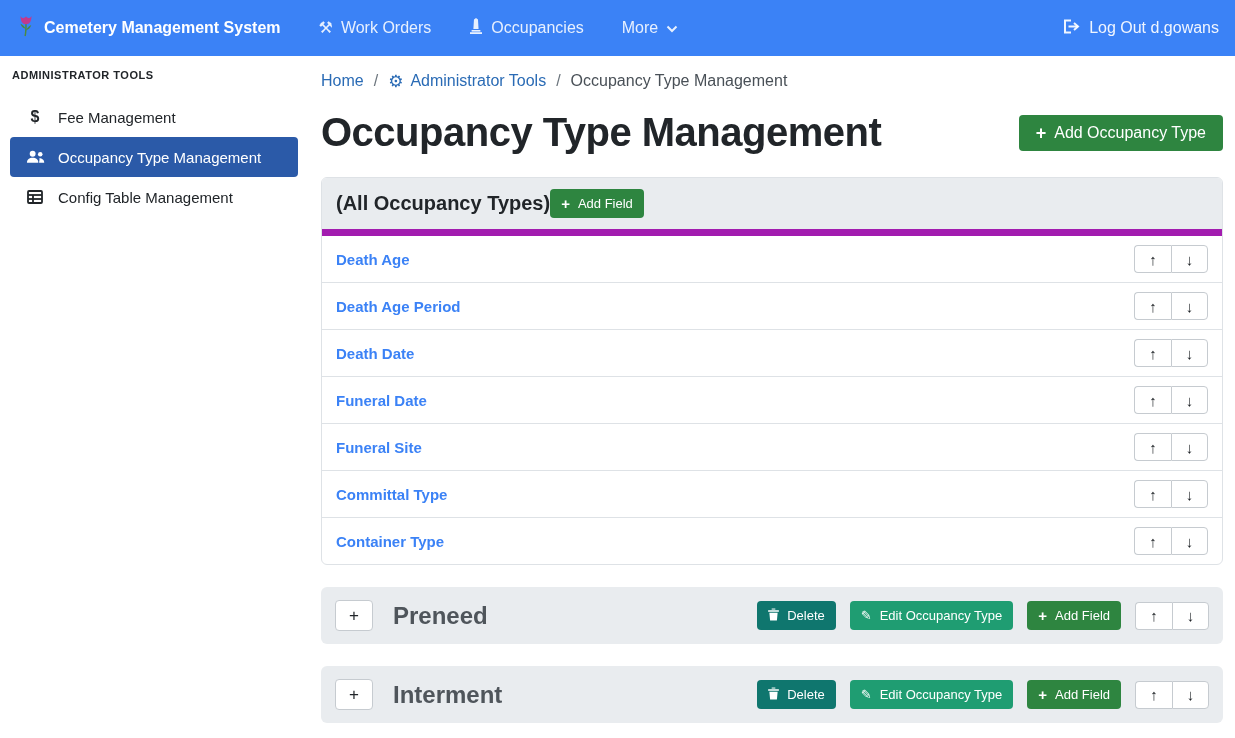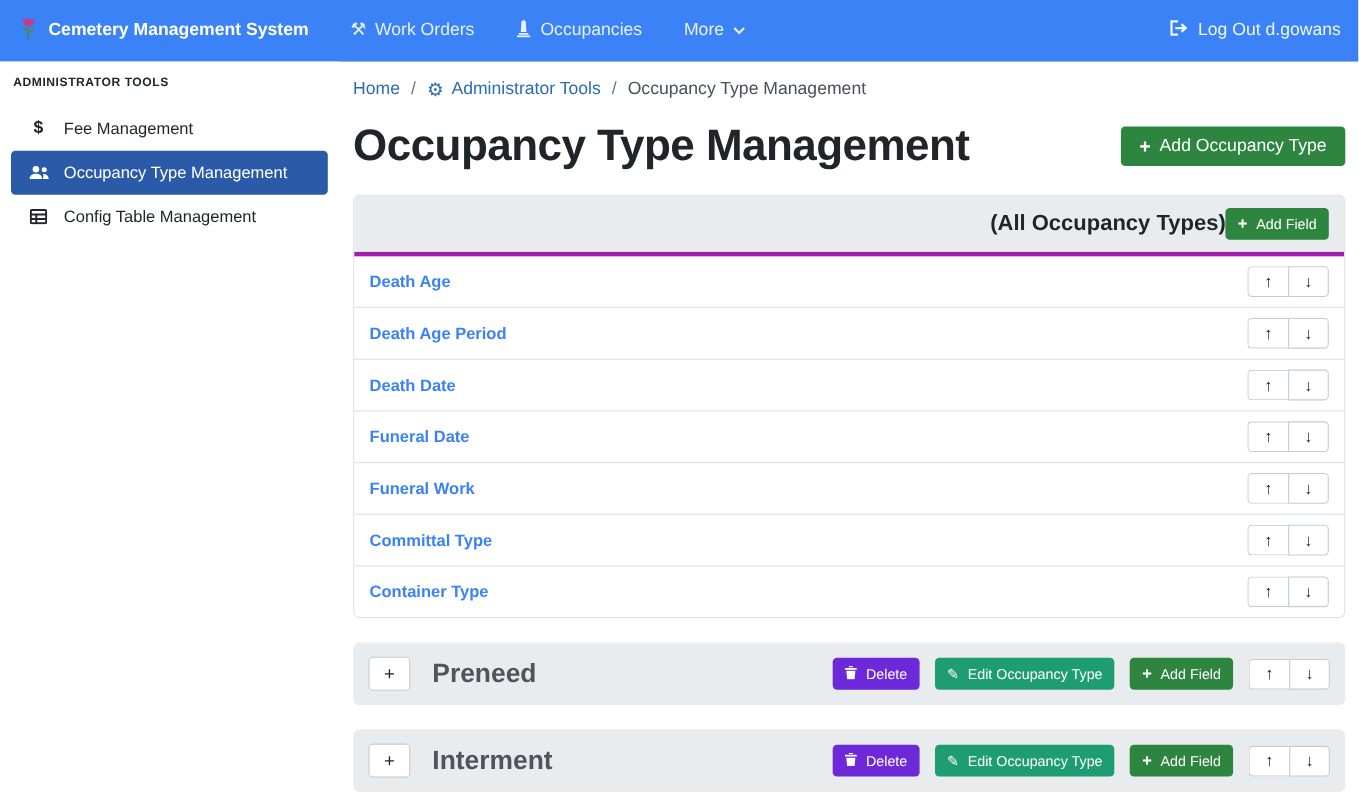--- a/index.html
+++ b/index.html
@@ -34,28 +34,28 @@
   .crumb-current { color:#495057; }
   .gear-glyph { color:#2a6bb5; font-size:17px; line-height:1; }
 
   .title-row { display:flex; align-items:center; justify-content:space-between; margin-top:20px; }
   .page-title { font-size:40px; font-weight:600; letter-spacing:-.5px; color:#212529; }
 
   .btn { border:none; border-radius:4px; cursor:pointer; display:inline-flex; align-items:center; gap:8px; font-family:inherit; }
   .btn-add-main { background:#2e8540; color:#fff; font-size:16px; padding:9px 17px; }
   .btn-sm { font-size:13px; padding:7px 11px; }
   .btn-green { background:#2e8540; color:#fff; }
-  .btn-red { background:#6d28d9; color:#fff; }
+  .btn-red { background:#0f766e; color:#fff; }
   .btn-teal { background:#1f9d72; color:#fff; }
   .plus-glyph { font-weight:bold; font-size:15px; line-height:1; }
   .btn-add-main .plus-glyph { font-size:18px; }
 
   
   .card { margin-top:22px; border:1px solid #dee2e6; border-radius:6px; background:#fff; overflow:hidden; }
-  .card-header { background:#e9ecef; padding:11px 14px; display:flex; align-items:center; justify-content:flex-end; border-bottom:4px solid #a21caf; }
+  .card-header { background:#e9ecef; padding:11px 14px; display:flex; align-items:center; justify-content:flex-start; border-bottom:7px solid #a21caf; }
   .card-title { font-size:20px; font-weight:600; color:#212529; }
   .list-row { display:flex; align-items:center; justify-content:space-between; padding:9px 14px; border-bottom:1px solid #dee2e6; }
   .list-row:last-child { border-bottom:none; }
   .field-link { color:#3b82f6; font-weight:bold; font-size:15px; text-decoration:none; cursor:pointer; }
 
   .arrow-group { display:inline-flex; }
   .arrow-btn { width:37px; height:28px; background:#fff; border:1px solid #c6cbd0; color:#212529; font-size:15px; cursor:pointer; display:inline-flex; align-items:center; justify-content:center; font-family:inherit; }
   .arrow-btn.up { border-radius:4px 0 0 4px; border-right-width:0; }
   .arrow-btn.down { border-radius:0 4px 4px 0; }
 
@@ -226,21 +226,21 @@
         <button class="arrow-btn up">
             <span>↑</span>
           </button>
         <button class="arrow-btn down">
             <span>↓</span>
           </button>
       </div>
     </div>
 
     <div class="list-row">
-      <a class="field-link">Funeral Work</a>
+      <a class="field-link">Funeral Site</a>
       <div class="arrow-group">
         <button class="arrow-btn up">
             <span>↑</span>
           </button>
         <button class="arrow-btn down">
             <span>↓</span>
           </button>
       </div>
     </div>
 

